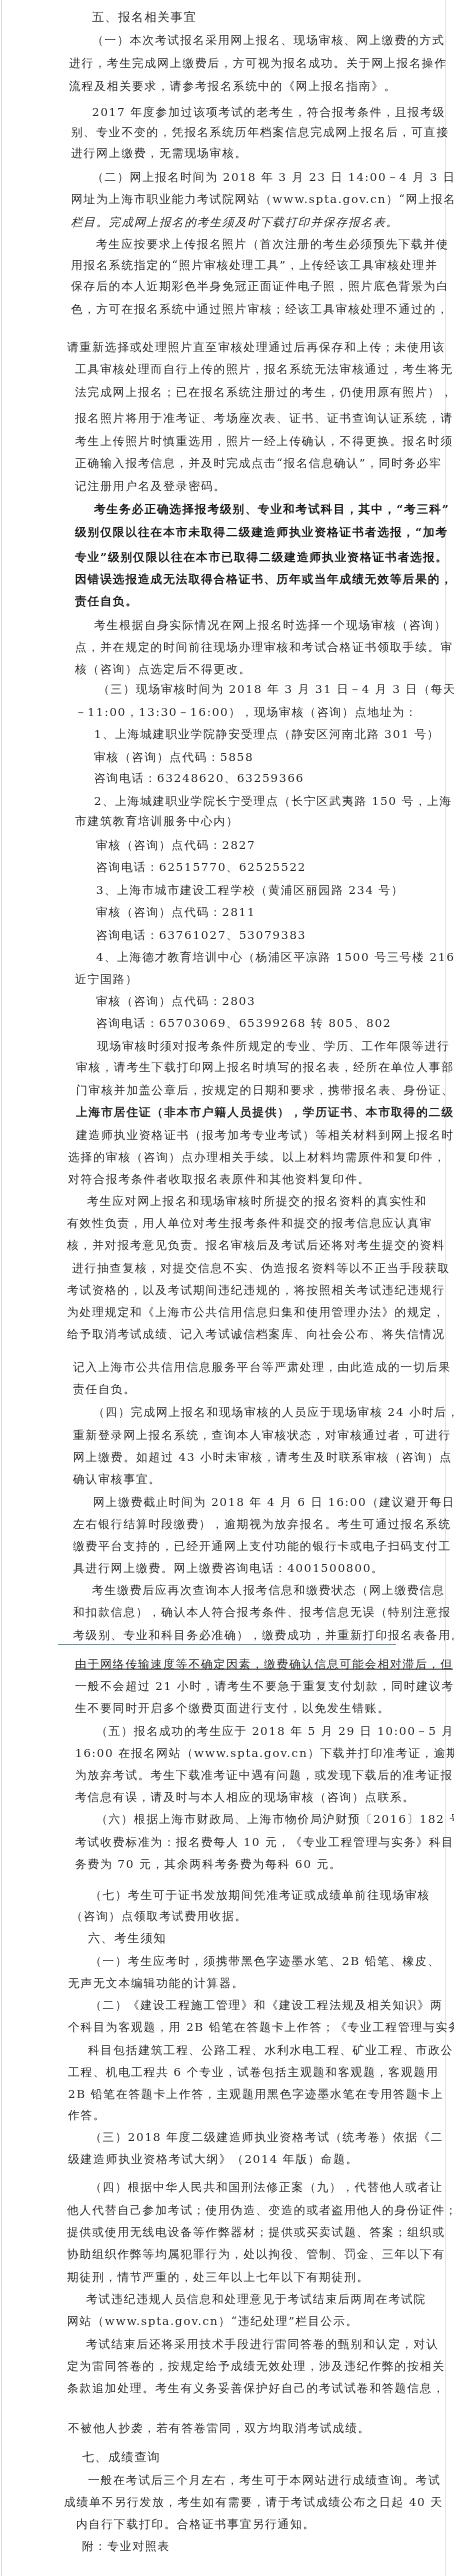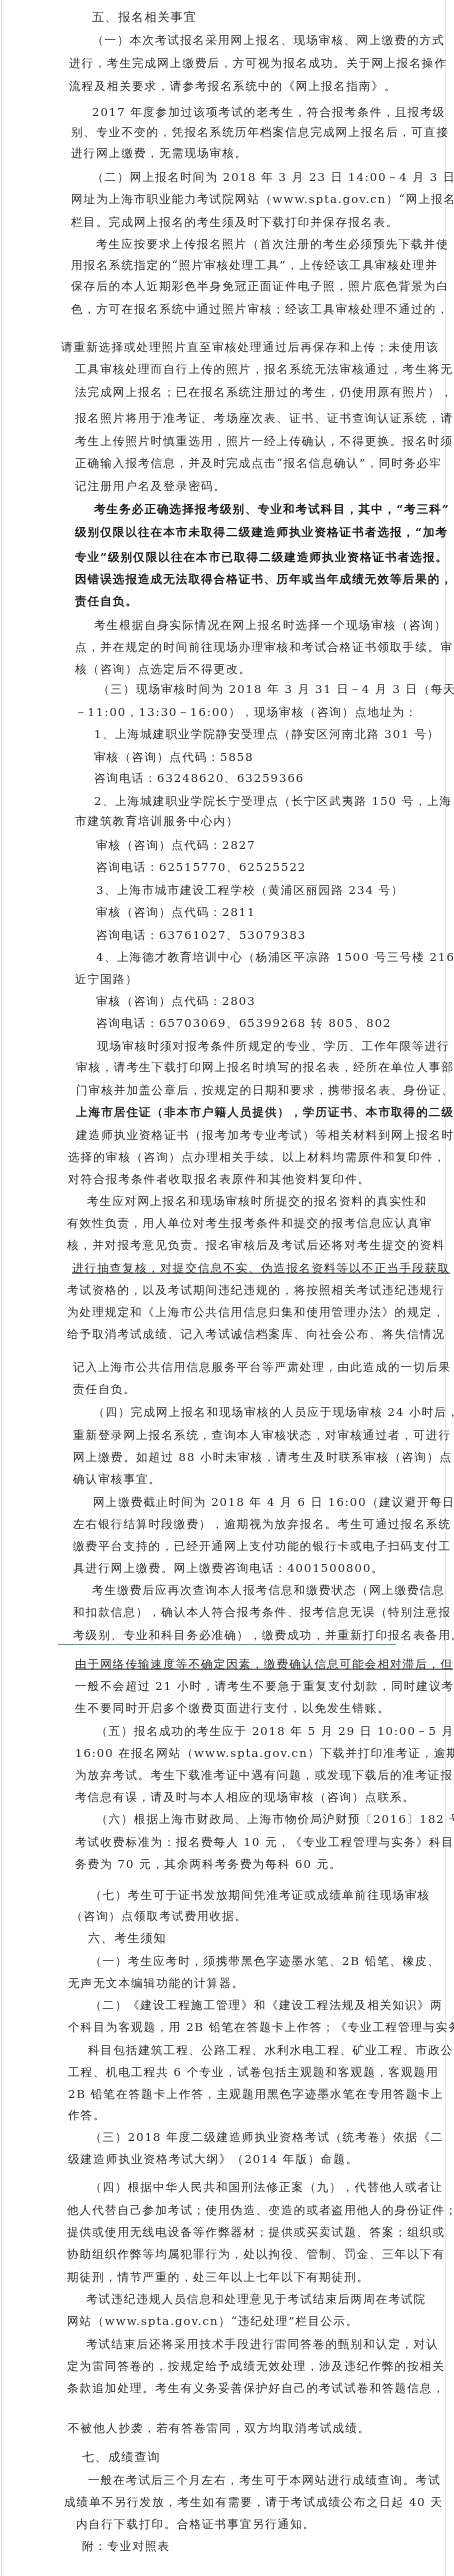--- a/index.html
+++ b/index.html
@@ -30,26 +30,26 @@
   <div id="lines">
       <div class="line heading" style="top: 16.5px; left: 92px;">五、报名相关事宜</div>
       <div class="line" style="top: 40px; left: 92px;">（一）本次考试报名采用网上报名、现场审核、网上缴费的方式</div>
       <div class="line" style="top: 63px; left: 69px;">进行，考生完成网上缴费后，方可视为报名成功。关于网上报名操作</div>
       <div class="line" style="top: 86px; left: 69px;">流程及相关要求，请参考报名系统中的《网上报名指南》。</div>
       <div class="line" style="top: 112px; left: 92px;">2017 年度参加过该项考试的老考生，符合报考条件，且报考级</div>
       <div class="line" style="top: 132px; left: 71px;">别、专业不变的，凭报名系统历年档案信息完成网上报名后，可直接</div>
       <div class="line" style="top: 153px; left: 71px;">进行网上缴费，无需现场审核。</div>
       <div class="line" style="top: 177px; left: 92px;">（二）网上报名时间为 2018 年 3 月 23 日 14:00－4 月 3 日 16:00，</div>
       <div class="line" style="top: 199px; left: 71px;">网址为上海市职业能力考试院网站（www.spta.gov.cn）“网上报名”</div>
-      <div class="line" style="top: 222px; left: 71px;">栏目。完成网上报名的考生须及时下载打印并保存报名表。</div>
+      <div class="line" style="top: 222px; left: 71px; font-style: italic;">栏目。完成网上报名的考生须及时下载打印并保存报名表。</div>
       <div class="line" style="top: 244px; left: 96px;">考生应按要求上传报名照片（首次注册的考生必须预先下载并使</div>
       <div class="line" style="top: 265px; left: 71px;">用报名系统指定的“照片审核处理工具”，上传经该工具审核处理并</div>
       <div class="line" style="top: 286px; left: 71px;">保存后的本人近期彩色半身免冠正面证件电子照，照片底色背景为白</div>
       <div class="line" style="top: 309px; left: 71px;">色，方可在报名系统中通过照片审核；经该工具审核处理不通过的，</div>
-      <div class="line" style="top: 347px; left: 61px;">请重新选择或处理照片直至审核处理通过后再保存和上传；未使用该</div>
+      <div class="line" style="top: 347px; left: 67px;">请重新选择或处理照片直至审核处理通过后再保存和上传；未使用该</div>
       <div class="line" style="top: 369px; left: 75px;">工具审核处理而自行上传的照片，报名系统无法审核通过，考生将无</div>
       <div class="line" style="top: 392px; left: 75px;">法完成网上报名；已在报名系统注册过的考生，仍使用原有照片），</div>
       <div class="line" style="top: 418px; left: 75px;">报名照片将用于准考证、考场座次表、证书、证书查询认证系统，请</div>
       <div class="line" style="top: 441px; left: 75px;">考生上传照片时慎重选用，照片一经上传确认，不得更换。报名时须</div>
       <div class="line" style="top: 463px; left: 75px;">正确输入报考信息，并及时完成点击“报名信息确认”，同时务必牢</div>
       <div class="line" style="top: 486px; left: 75px;">记注册用户名及登录密码。</div>
       <div class="line bold" style="top: 509px; left: 94px;">考生务必正确选择报考级别、专业和考试科目，其中，“考三科”</div>
       <div class="line bold" style="top: 532px; left: 75px;">级别仅限以往在本市未取得二级建造师执业资格证书者选报，“加考</div>
       <div class="line bold" style="top: 557px; left: 75px;">专业”级别仅限以往在本市已取得二级建造师执业资格证书者选报。</div>
       <div class="line bold" style="top: 579px; left: 75px;">因错误选报造成无法取得合格证书、历年或当年成绩无效等后果的，</div>
@@ -76,29 +76,29 @@
       <div class="line" style="top: 1046px; left: 97px;">现场审核时须对报考条件所规定的专业、学历、工作年限等进行</div>
       <div class="line" style="top: 1067px; left: 76px;">审核，请考生下载打印网上报名时填写的报名表，经所在单位人事部</div>
       <div class="line" style="top: 1090px; left: 76px;">门审核并加盖公章后，按规定的日期和要求，携带报名表、身份证、</div>
       <div class="line" style="top: 1112px; left: 76px; font-weight: bold;">上海市居住证（非本市户籍人员提供），学历证书、本市取得的二级</div>
       <div class="line" style="top: 1135px; left: 76px;">建造师执业资格证书（报考加考专业考试）等相关材料到网上报名时</div>
       <div class="line" style="top: 1157px; left: 68px;">选择的审核（咨询）点办理相关手续。以上材料均需原件和复印件，</div>
       <div class="line" style="top: 1179px; left: 68px;">对符合报考条件者收取报名表原件和其他资料复印件。</div>
       <div class="line" style="top: 1201px; left: 87px;">考生应对网上报名和现场审核时所提交的报名资料的真实性和</div>
       <div class="line" style="top: 1223px; left: 67px;">有效性负责，用人单位对考生报考条件和提交的报考信息应认真审</div>
       <div class="line" style="top: 1245px; left: 67px;">核，并对报考意见负责。报名审核后及考试后还将对考生提交的资料</div>
-      <div class="line" style="top: 1268px; left: 72px; text-decoration: underline;">进行抽查复核，对提交信息不实、伪造报名资料等以不正当手段获取</div>
+      <div class="line" style="top: 1268px; left: 72px;">进行抽查复核，对提交信息不实、伪造报名资料等以不正当手段获取</div>
       <div class="line" style="top: 1290px; left: 67px;">考试资格的，以及考试期间违纪违规的，将按照相关考试违纪违规行</div>
       <div class="line" style="top: 1312px; left: 67px;">为处理规定和《上海市公共信用信息归集和使用管理办法》的规定，</div>
       <div class="line" style="top: 1334px; left: 67px;">给予取消考试成绩、记入考试诚信档案库、向社会公布、将失信情况</div>
       <div class="line" style="top: 1367px; left: 73px;">记入上海市公共信用信息服务平台等严肃处理，由此造成的一切后果</div>
       <div class="line" style="top: 1389px; left: 73px;">责任自负。</div>
       <div class="line" style="top: 1412px; left: 93px;">（四）完成网上报名和现场审核的人员应于现场审核 24 小时后，</div>
       <div class="line" style="top: 1435px; left: 73px;">重新登录网上报名系统，查询本人审核状态，对审核通过者，可进行</div>
-      <div class="line" style="top: 1457px; left: 73px;">网上缴费。如超过 88 小时未审核，请考生及时联系审核（咨询）点</div>
+      <div class="line" style="top: 1457px; left: 73px;">网上缴费。如超过 43 小时未审核，请考生及时联系审核（咨询）点</div>
       <div class="line" style="top: 1479px; left: 73px;">确认审核事宜。</div>
       <div class="line" style="top: 1502px; left: 93px;">网上缴费截止时间为 2018 年 4 月 6 日 16:00（建议避开每日 24:00</div>
       <div class="line" style="top: 1524px; left: 73px;">左右银行结算时段缴费），逾期视为放弃报名。考生可通过报名系统</div>
       <div class="line" style="top: 1546px; left: 73px;">缴费平台支持的，已经开通网上支付功能的银行卡或电子扫码支付工</div>
       <div class="line" style="top: 1568px; left: 73px;">具进行网上缴费。网上缴费咨询电话：4001500800。</div>
       <div class="line" style="top: 1590px; left: 92px;">考生缴费后应再次查询本人报考信息和缴费状态（网上缴费信息</div>
       <div class="line" style="top: 1612px; left: 73px;">和扣款信息），确认本人符合报考条件、报考信息无误（特别注意报</div>
       <div class="line" style="top: 1635px; left: 73px;">考级别、专业和科目务必准确），缴费成功，并重新打印报名表备用。</div>
       <div class="line" style="top: 1664px; left: 75px; text-decoration: underline;">由于网络传输速度等不确定因素，缴费确认信息可能会相对滞后，但</div>
       <div class="line" style="top: 1686px; left: 75px;">一般不会超过 21 小时，请考生不要急于重复支付划款，同时建议考</div>

